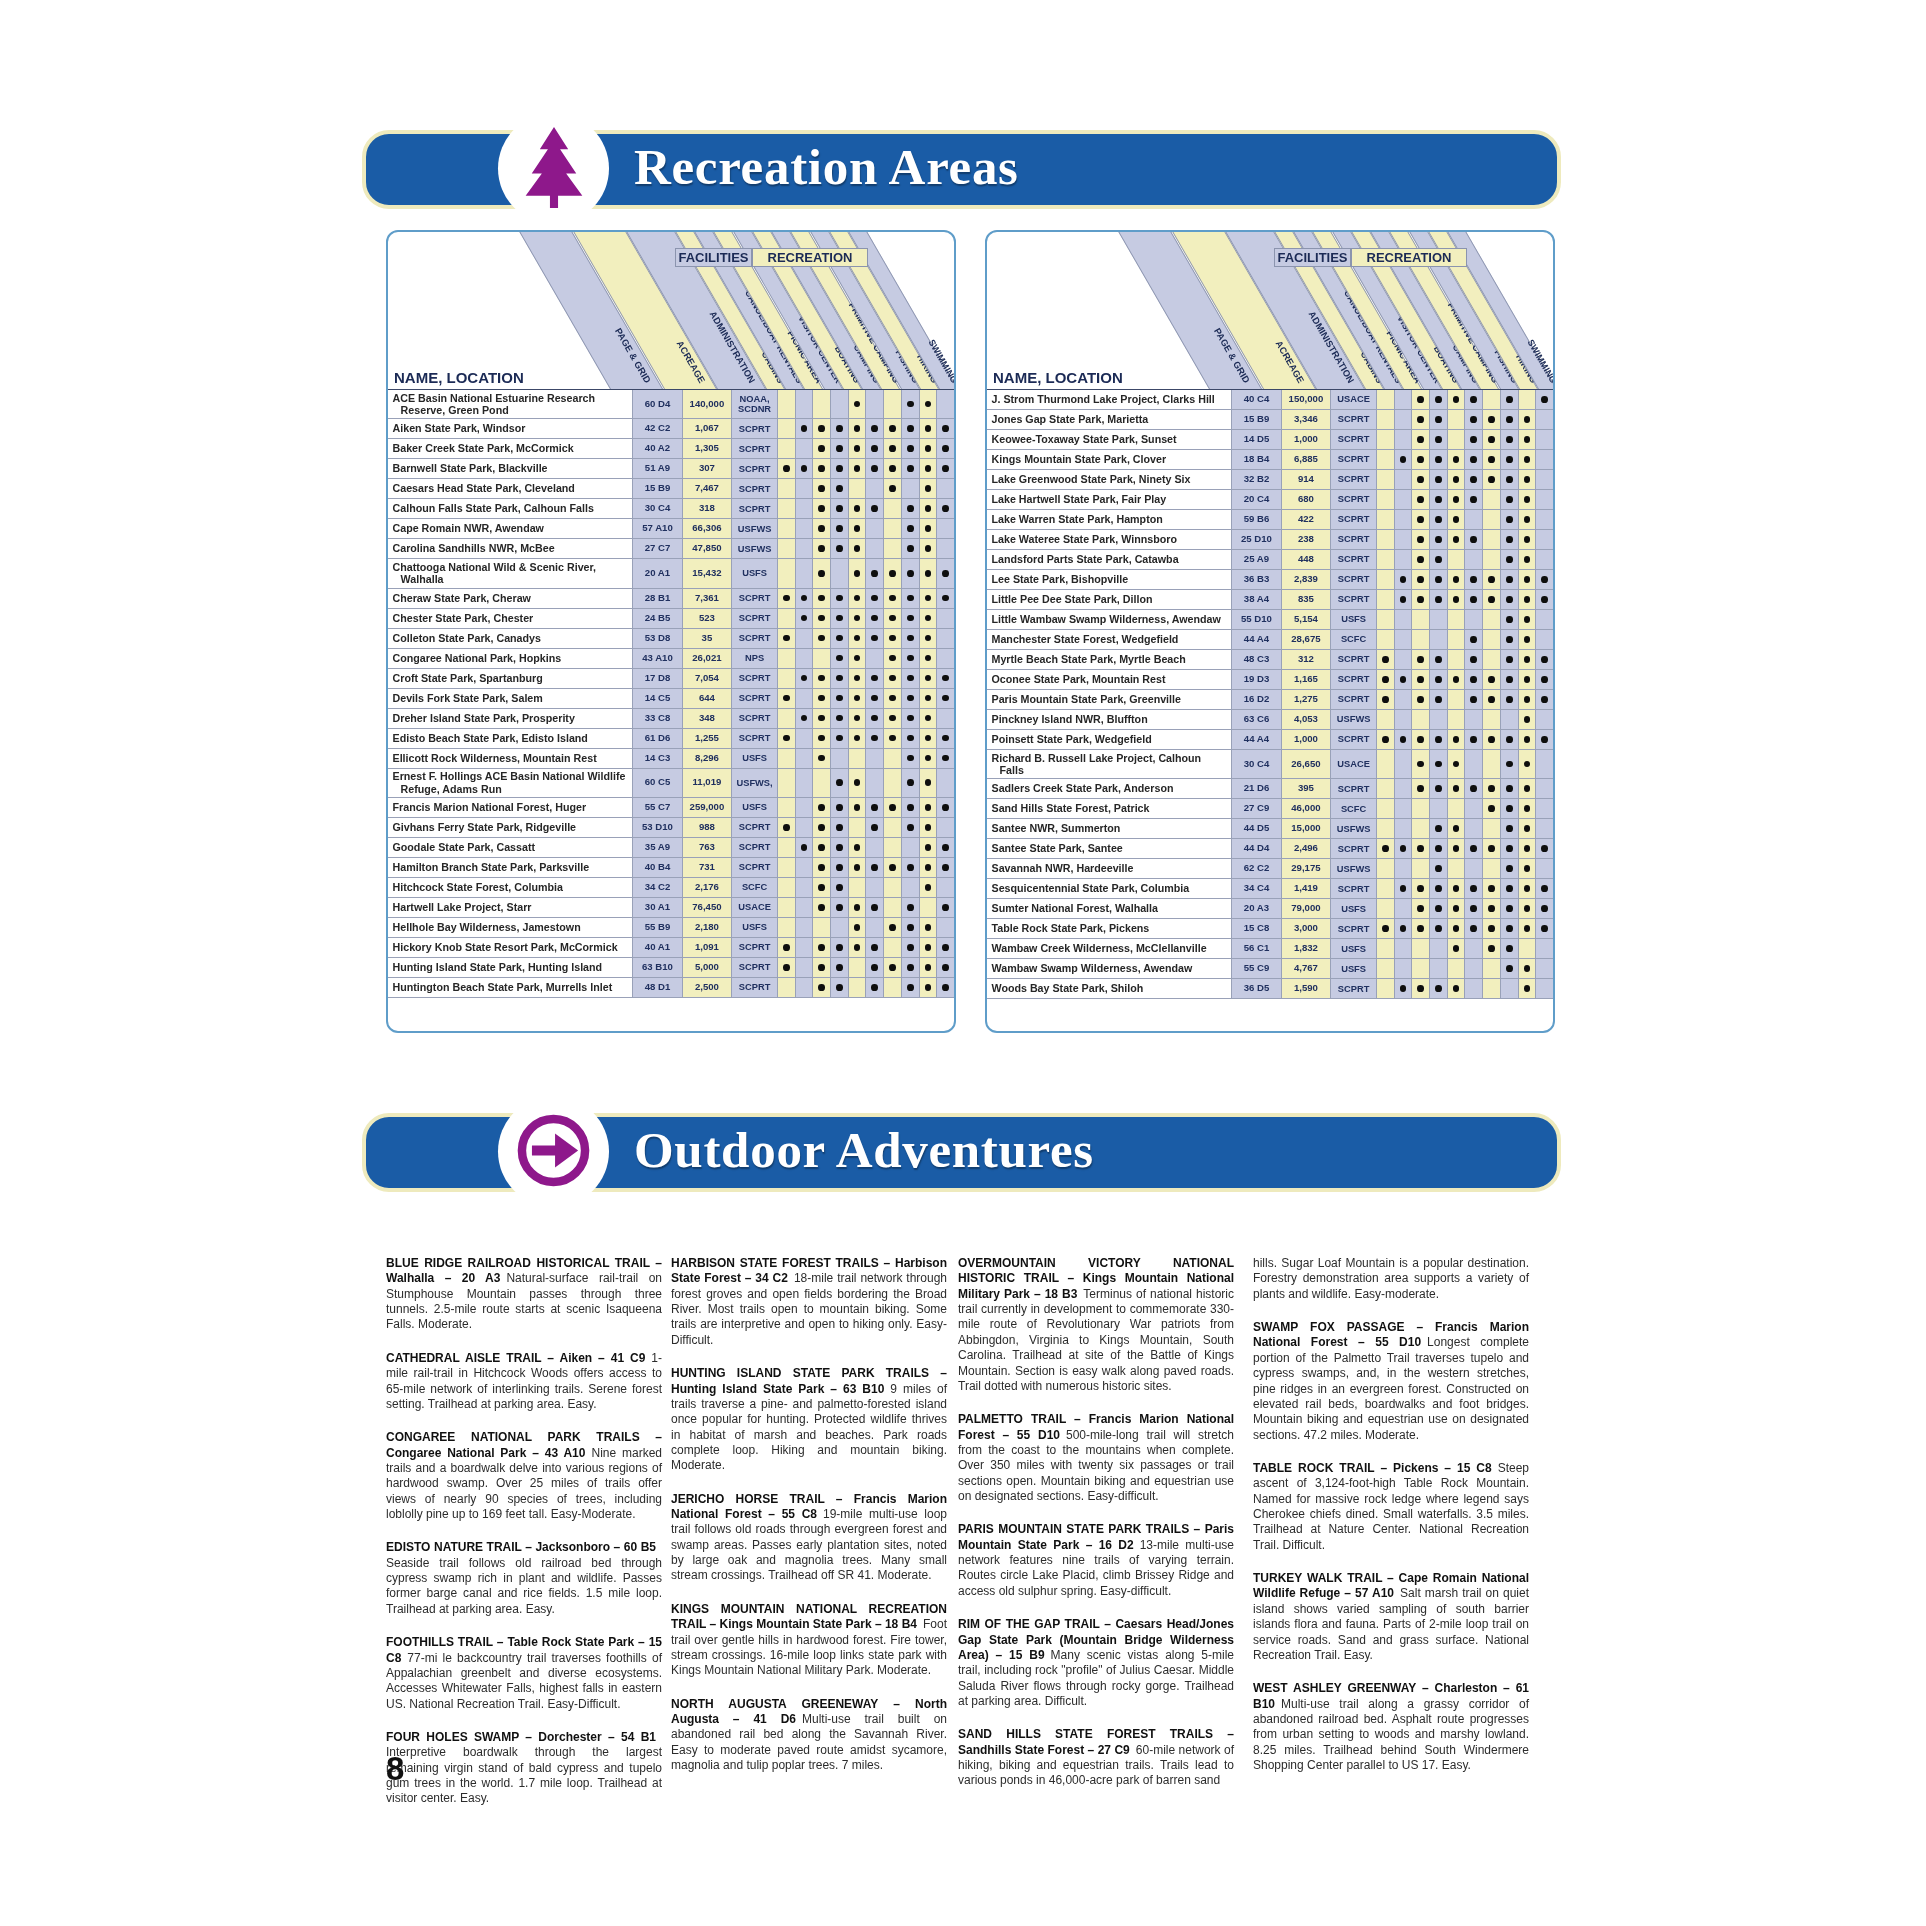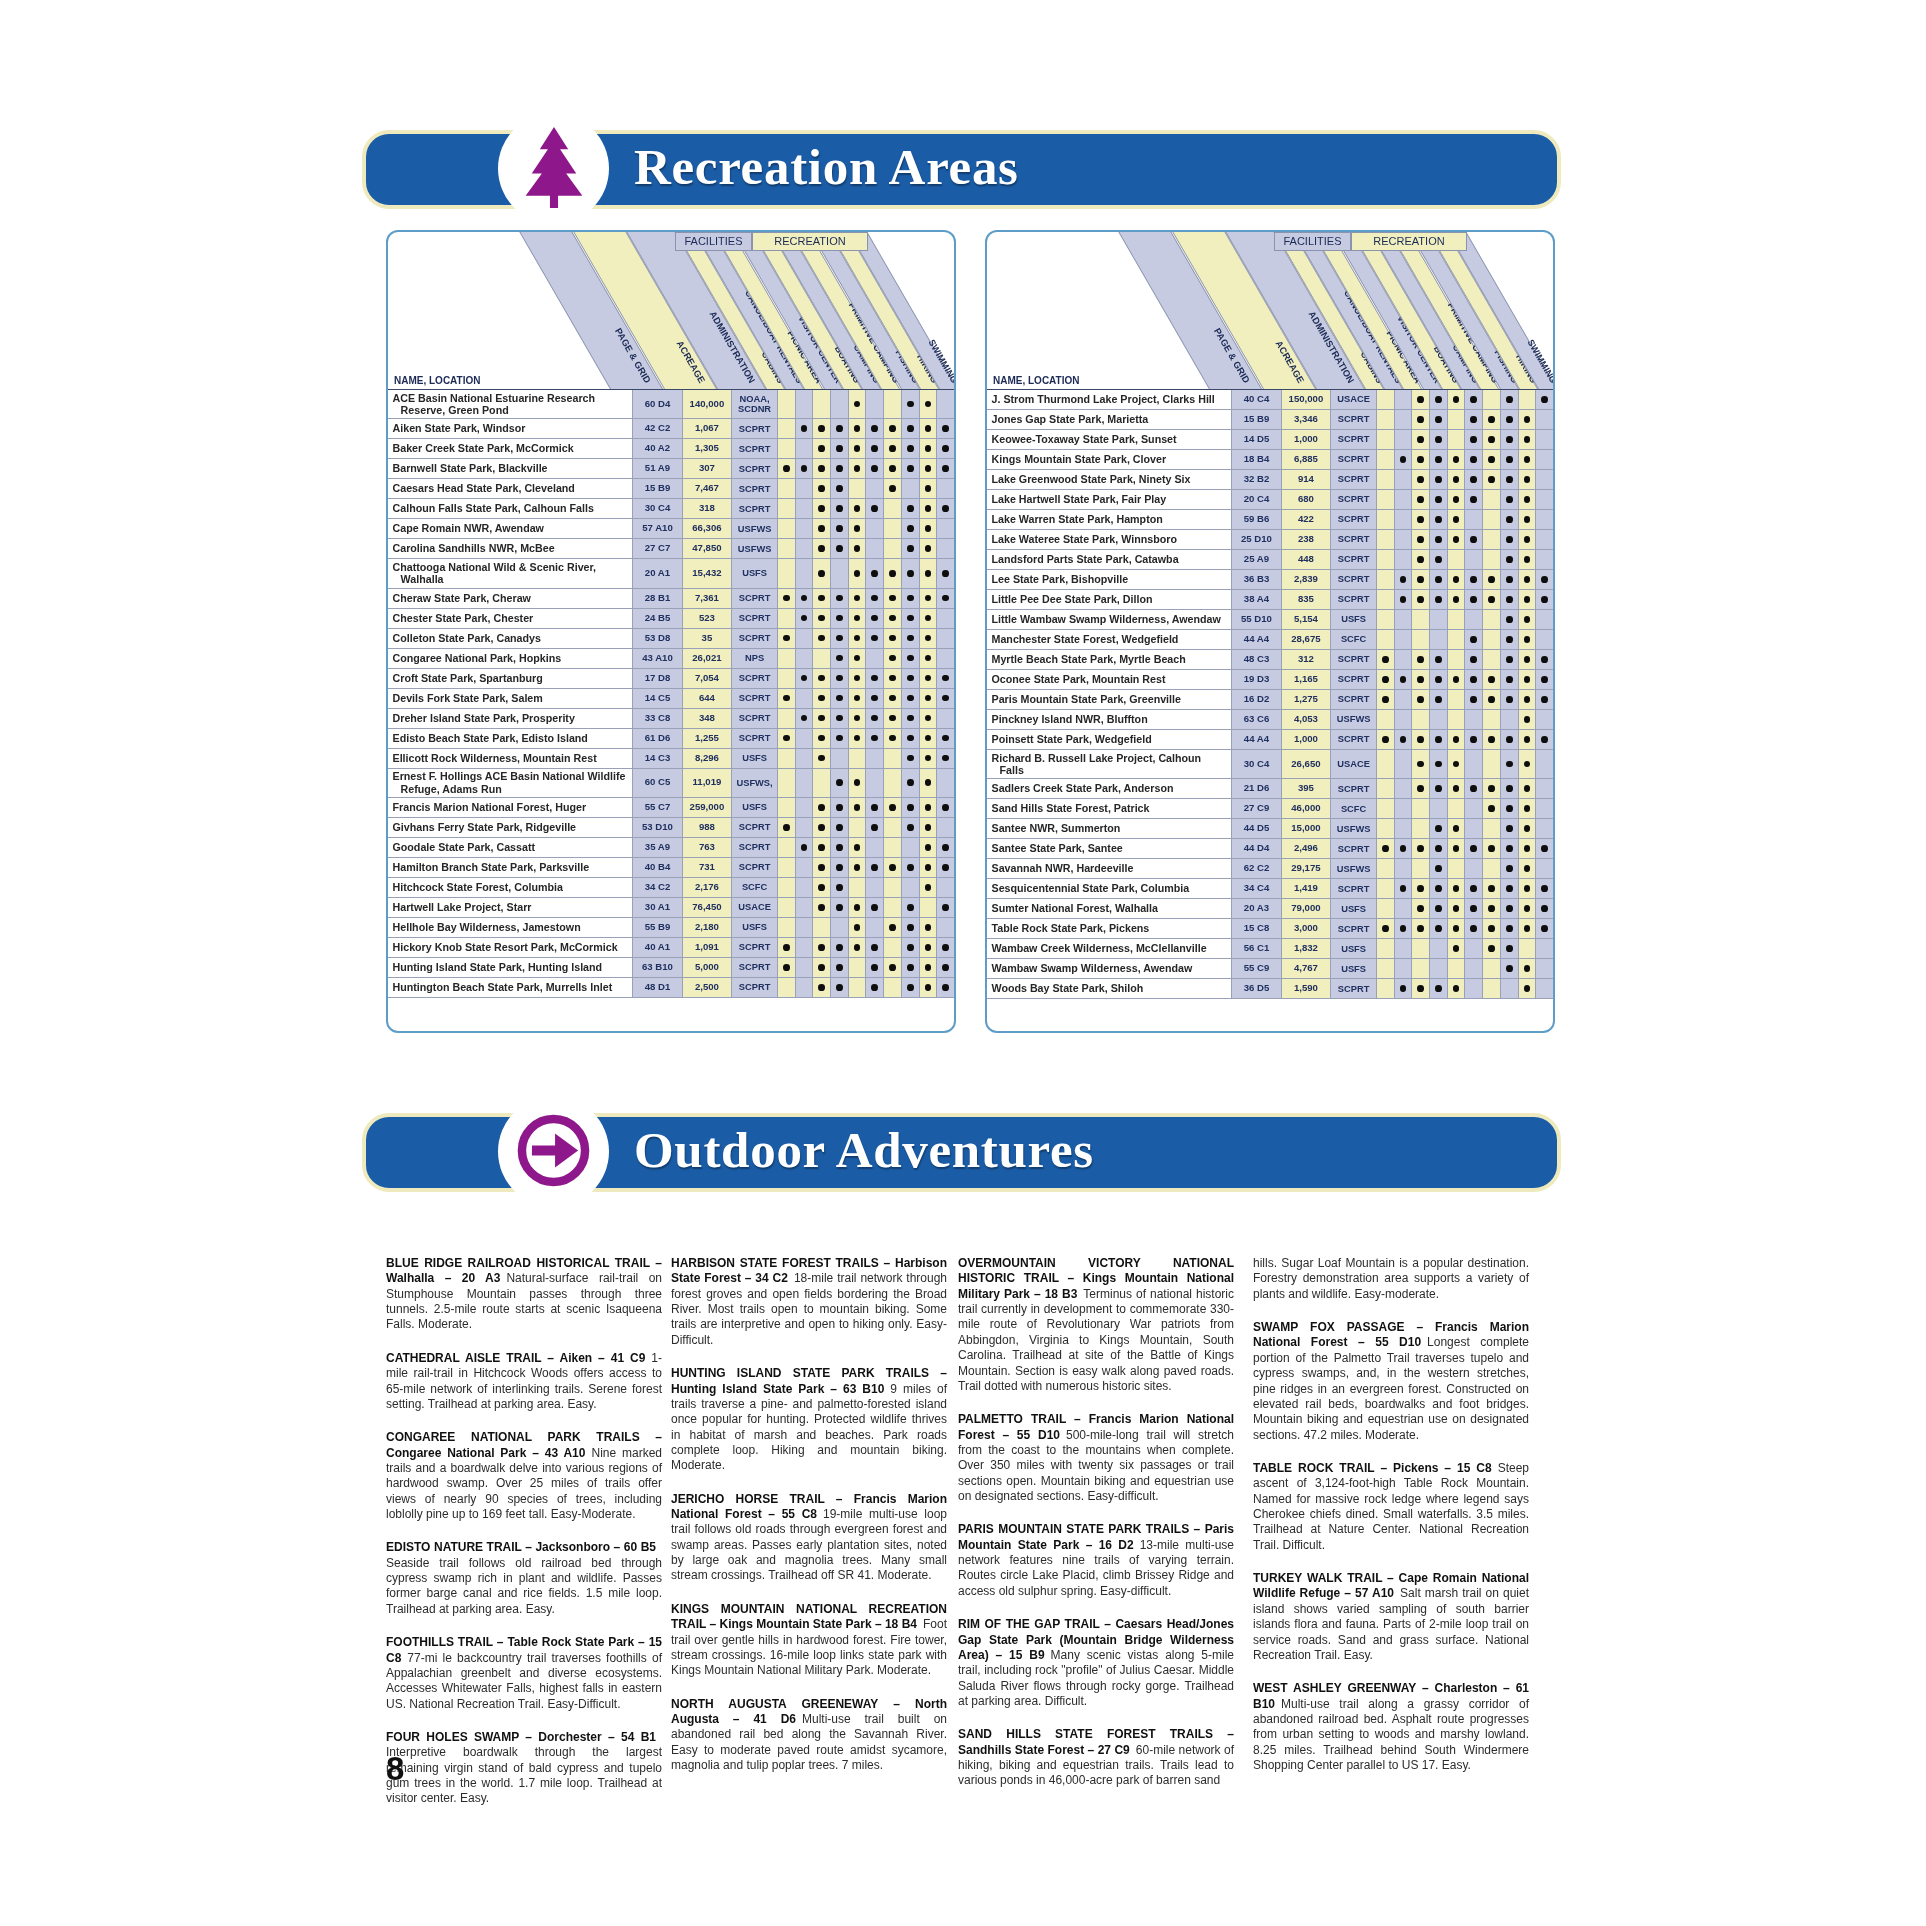--- a/index.html
+++ b/index.html
@@ -17,23 +17,23 @@
 
   
   .rec-table{position:absolute;top:230px;width:570px;height:803px;background:#ffffff;
              border:2.2px solid #5f9dc9;border-radius:12px;overflow:hidden;box-sizing:border-box;}
   .thead{position:relative;height:157px;border-bottom:1.5px solid #3c4868;overflow:hidden;}
   .band{position:absolute;bottom:0;height:157px;transform:skewX(30deg);transform-origin:0 100%;
         border-left:0.7px solid #8b94ae;border-right:0.7px solid #8b94ae;box-sizing:border-box;}
   .hlabel{position:absolute;bottom:3.7px;white-space:nowrap;font-weight:bold;font-size:9px;
           color:#1b2a55;transform:rotate(60deg);transform-origin:100% 100%;letter-spacing:0.1px;}
   .hlabel.wide{font-size:9.3px;}
-  .group-box{position:absolute;top:0;height:18.5px;border:0.7px solid #8b94ae;box-sizing:border-box;
-             display:flex;align-items:center;justify-content:center;font-size:11px;font-weight:normal;color:#1b2a55;}
-  .name-loc{position:absolute;left:6px;bottom:3px;font-size:10px;font-weight:bold;color:#1b2a55;}
+  .group-box{position:absolute;top:16px;height:18.5px;border:0.7px solid #8b94ae;box-sizing:border-box;
+             display:flex;align-items:center;justify-content:center;font-size:13px;font-weight:bold;color:#1b2a55;}
+  .name-loc{position:absolute;left:6px;bottom:3px;font-size:15px;font-weight:bold;color:#1b2a55;}
 
   .row{display:flex;align-items:stretch;border-bottom:0.7px solid #99a1b8;min-height:19px;}
   .cell{box-sizing:border-box;}
   .cell.name{width:262px;padding:1.5px 3px 1.5px 12.6px;text-indent:-8.1px;font-size:10.7px;font-weight:600;
              color:#262626;line-height:1.18;display:flex;flex-direction:column;justify-content:center;}
   .cell.name span{display:block;}
   .cell.val{width:53px;border-left:0.7px solid #99a1b8;display:flex;align-items:center;justify-content:center;
             font-size:9.6px;font-weight:600;color:#20305f;text-align:center;padding:0 1.5px;line-height:1.1;}
   .cell.val.admin{width:49px;font-size:9.3px;}
   .cell.feat{width:19px;border-left:0.7px solid #99a1b8;display:flex;align-items:center;justify-content:center;}

